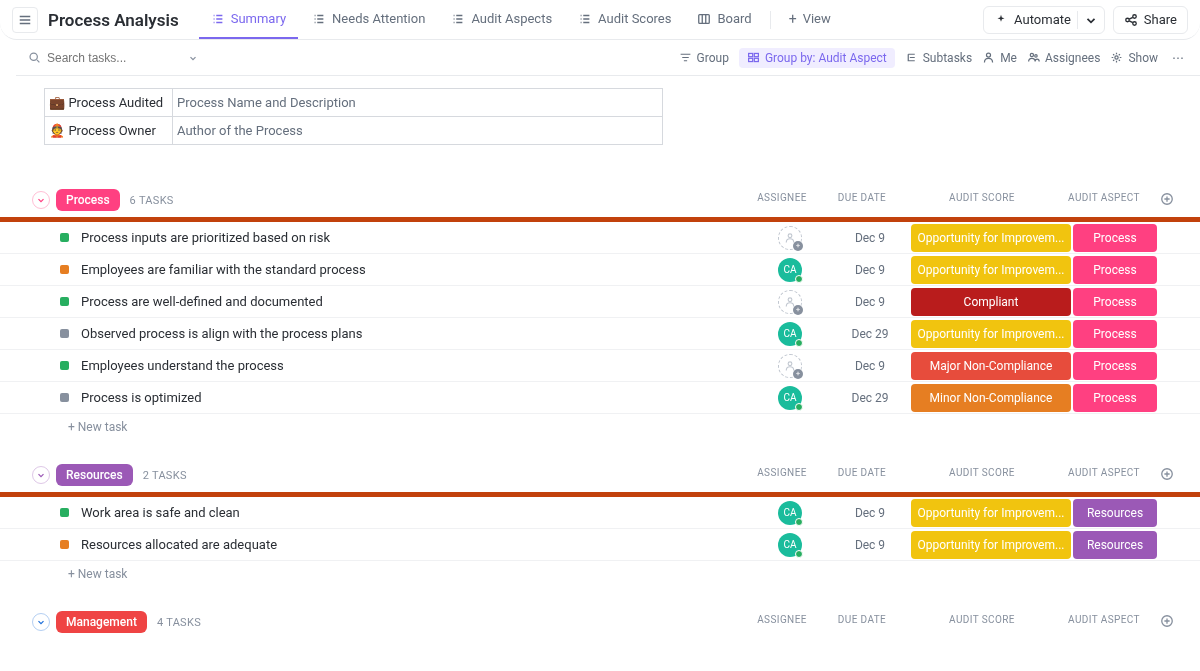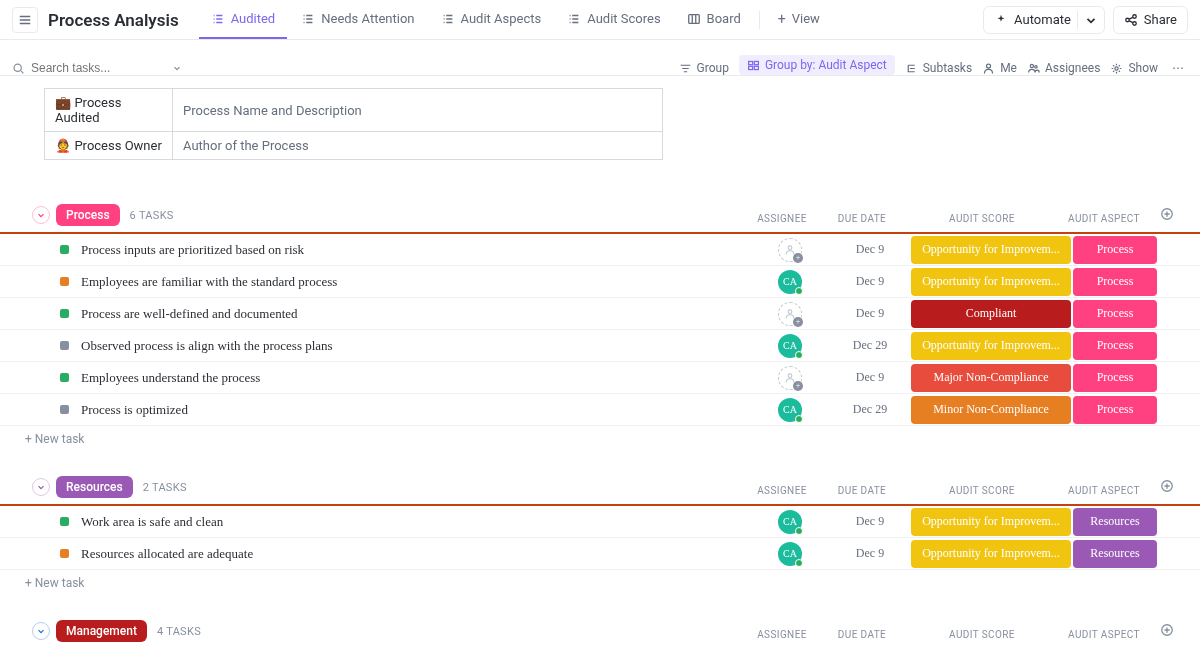--- a/index.html
+++ b/index.html
@@ -1,90 +1,90 @@
 <!DOCTYPE html>
 <html><head>
 <meta charset="utf-8">
 <style>
 * { box-sizing: border-box; margin: 0; padding: 0; }
 body { font-family: -apple-system, BlinkMacSystemFont, "Segoe UI", Roboto, sans-serif; font-size: 13px; color: #2a2e34; background: #fff; }
-.topbar { display: flex; align-items: center; height: 40px; border-bottom: 1px solid #e8eaed; padding: 0 12px; gap: 4px; }
+.topbar { display: flex; align-items: center; height: 40px; border-bottom: 1px solid #e8eaed; padding: 0 12px; gap: 4px; border-radius: 17px; }
 .hamburger { width: 26px; height: 26px; border: 1px solid #e8eaed; border-radius: 4px; display:flex; align-items:center; justify-content:center; color:#656f7d; cursor:pointer; }
 .title { font-size: 17px; font-weight: 600; margin-right: 16px; margin-left: 6px; }
 .tabs { display: flex; align-items: center; height: 100%; gap: 2px; }
 .tab { display: flex; align-items: center; gap: 6px; padding: 0 12px; height: 100%; color: #656f7d; cursor: pointer; font-size: 13px; border-bottom: 2px solid transparent; }
 .tab svg { width: 14px; height: 14px; }
 .tab.active { color: #7b68ee; border-bottom-color: #7b68ee; }
 .tab.view { color: #656f7d; }
 .spacer { flex: 1; }
 .rightctl { display:flex; align-items:center; gap:8px; }
 .btn { display:flex; align-items:center; gap:6px; border:1px solid #e8eaed; border-radius:6px; padding:4px 10px; height:28px; color:#2a2e34; cursor:pointer; font-size:13px; }
 .btn svg { width:14px; height:14px; }
 .btn.split { padding-right:0; }
 .btn .caret { border-left:1px solid #e8eaed; padding:0 6px; height:100%; display:flex; align-items:center; }
 
-.toolbar { display:flex; align-items:flex-end; height:36px; border-bottom:1px solid #e8eaed; padding:0 12px; gap:10px; font-size:12px; }
+.toolbar { display:flex; align-items:center; height:36px; border-bottom:1px solid #e8eaed; padding:0 12px; gap:10px; font-size:12px;margin-left:16px; }
 .search-wrap { display:flex; align-items:center; gap:6px; color:#87909e; flex:0 0 170px; }
 .search-input { border:none; outline:none; font-size:12px; color:#656f7d; width:110px; }
 .tool-item { display:flex; align-items:center; gap:5px; color:#656f7d; cursor:pointer; }
 .tool-item.hl { background:#f0edff; color:#7b68ee; padding:3px 8px; border-radius:4px; }
 .dots { width:20px; text-align:center; color:#656f7d; cursor:pointer; }
 
 .content { padding: 12px 0 30px 0; }
 .meta-table { margin: 0 0 40px 44px; border:1px solid #d6d9de; border-collapse:collapse; font-size:13px; }
-.meta-table td { border:1px solid #d6d9de; padding:6px 10px; }
+.meta-table td { border:1px solid #d6d9de; padding:6px 4px; }
 .meta-table .k { width:128px; background:#fff; }
 .meta-table .v { width:490px; color:#656f7d; }
 
 .group { margin-bottom: 20px; }
 .group-header { display:flex; align-items:center; padding: 4px 12px 6px 34px; gap:10px; position:relative; }
 .collapse-icon { position:absolute; left:32px; width:18px; height:18px; border:1px solid #d6d9de; border-radius:50%; display:flex; align-items:center; justify-content:center; color:#87909e; cursor:pointer; }
 .group-pill { padding:4px 10px; border-radius:6px; color:#fff; font-size:12px; font-weight:500; margin-left: 22px; }
 .task-count { color:#87909e; font-size:11px; text-transform:uppercase; letter-spacing:0.3px; }
-.col-headers { display:flex; margin-left:auto; align-items:flex-end; }
+.col-headers { display:flex; margin-left:auto; align-items:flex-start; }
 .col-h { color:#87909e; font-size:10px; text-transform:uppercase; letter-spacing:0.4px; text-align:center; }
 .col-h.assignee { width:80px; }
 .col-h.due { width:80px; }
 .col-h.score { width:160px; }
 .col-h.aspect { width:84px; }
 .add-col { width:42px; text-align:center; color:#87909e; cursor:pointer; }
 
-.rows { border-top:2px solid #c2410c;font-family:Liberation Serif, serif; }
+.rows { border-top:5px solid #c2410c; }
 .row { display:flex; align-items:center; height:32px; border-bottom:1px solid #f0f1f3; padding-left:60px; }
 .status-dot { width:9px; height:9px; border-radius:2px; margin-right:12px; flex-shrink:0; }
 .task-name { flex:1; font-size:13px; color:#2a2e34; padding-right:10px; white-space:nowrap; overflow:hidden; text-overflow:ellipsis; }
 .cell { display:flex; align-items:center; justify-content:center; height:100%; }
 .cell.assignee { width:80px; }
 .cell.due { width:80px; color:#656f7d; font-size:12px; }
 .cell.score { width:160px; color:#fff; font-size:12px; border-radius:4px; height:28px; margin:0 1px; overflow:hidden; white-space:nowrap; text-overflow:ellipsis; padding:0 4px; }
 .cell.aspect { width:84px; color:#fff; font-size:12px; border-radius:4px; height:28px; margin:0 1px; }
 .cell.pad { width:42px; }
 .avatar { width:24px; height:24px; border-radius:50%; display:flex; align-items:center; justify-content:center; font-size:10px; color:#fff; position:relative; }
 .avatar .dotb { position:absolute; bottom:-1px; right:-1px; width:8px; height:8px; border-radius:50%; background:#27ae60; border:1.5px solid #fff; }
 .avatar.empty { border:1px dashed #c1c7d0; color:#c1c7d0; background:#fff; }
 .avatar.empty .plus { position:absolute; bottom:-2px; right:-2px; width:10px; height:10px; border-radius:50%; background:#87909e; color:#fff; font-size:8px; display:flex; align-items:center; justify-content:center; }
-.new-task { padding:6px 0 6px 25px; color:#87909e; font-size:12px; cursor:pointer; }
+.new-task { padding:6px 0 6px 68px; color:#87909e; font-size:12px; cursor:pointer; }
 .ico-line { stroke: currentColor; stroke-width:1.5; fill:none; }
 </style>
 </head>
 <body>
 
 <div class="topbar">
   <div class="hamburger">
     <svg viewBox="0 0 16 16" width="14" height="14">
         <path class="ico-line" d="M2 4h12M2 8h12M2 12h12"></path>
       </svg>
   </div>
   <div class="title">Process Analysis</div>
   <div class="tabs">
     <div class="tab active">
       <svg viewBox="0 0 16 16">
           <path class="ico-line" d="M3 4h1M6 4h7M3 8h1M6 8h7M3 12h1M6 12h7"></path>
         </svg>
-      <span>Audited</span>
+      <span>Summary</span>
     </div>
     <div class="tab">
       <svg viewBox="0 0 16 16">
           <path class="ico-line" d="M3 4h1M6 4h7M3 8h1M6 8h7M3 12h1M6 12h7"></path>
         </svg>
       <span>Needs Attention</span>
     </div>
     <div class="tab">
       <svg viewBox="0 0 16 16">
           <path class="ico-line" d="M3 4h1M6 4h7M3 8h1M6 8h7M3 12h1M6 12h7"></path>
@@ -369,21 +369,21 @@
         </div>
         <div class="new-task">+ New task</div>
       </div>
       <div class="group">
         <div class="group-header">
     <div class="collapse-icon" style="color:#1e6fd9;border-color:#1e6fd955;">
       <svg viewBox="0 0 12 12" width="10" height="10">
               <path class="ico-line" d="M3 5l3 3 3-3"></path>
             </svg>
     </div>
-    <span class="group-pill" style="background:#b91c1c">Management</span>
+    <span class="group-pill" style="background:#ef4444">Management</span>
     <span class="task-count">4 TASKS</span>
     <div class="col-headers">
       <div class="col-h assignee">ASSIGNEE</div>
       <div class="col-h due">DUE DATE</div>
       <div class="col-h score">AUDIT SCORE</div>
       <div class="col-h aspect">AUDIT ASPECT</div>
       <div class="add-col">
         <svg viewBox="0 0 16 16" width="14" height="14">
                 <circle class="ico-line" cx="8" cy="8" r="6"></circle>
                 <path class="ico-line" d="M8 5v6M5 8h6"></path>

